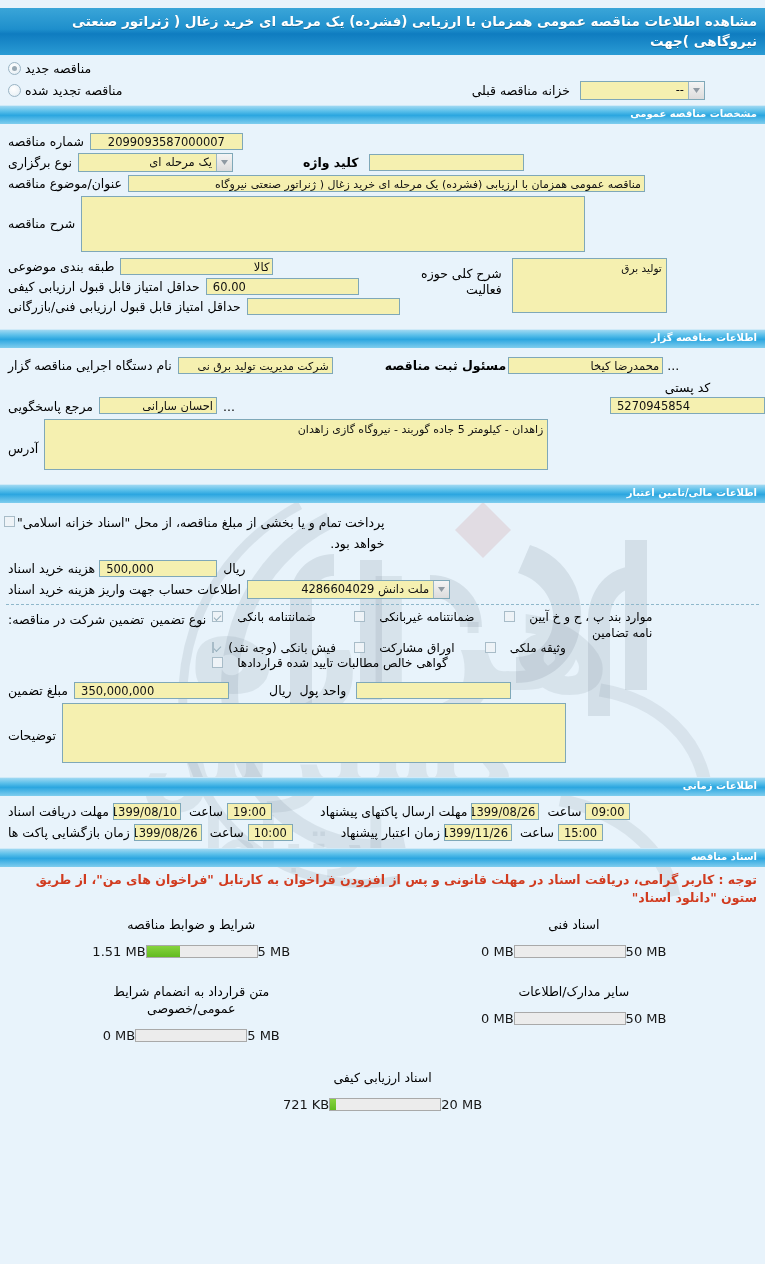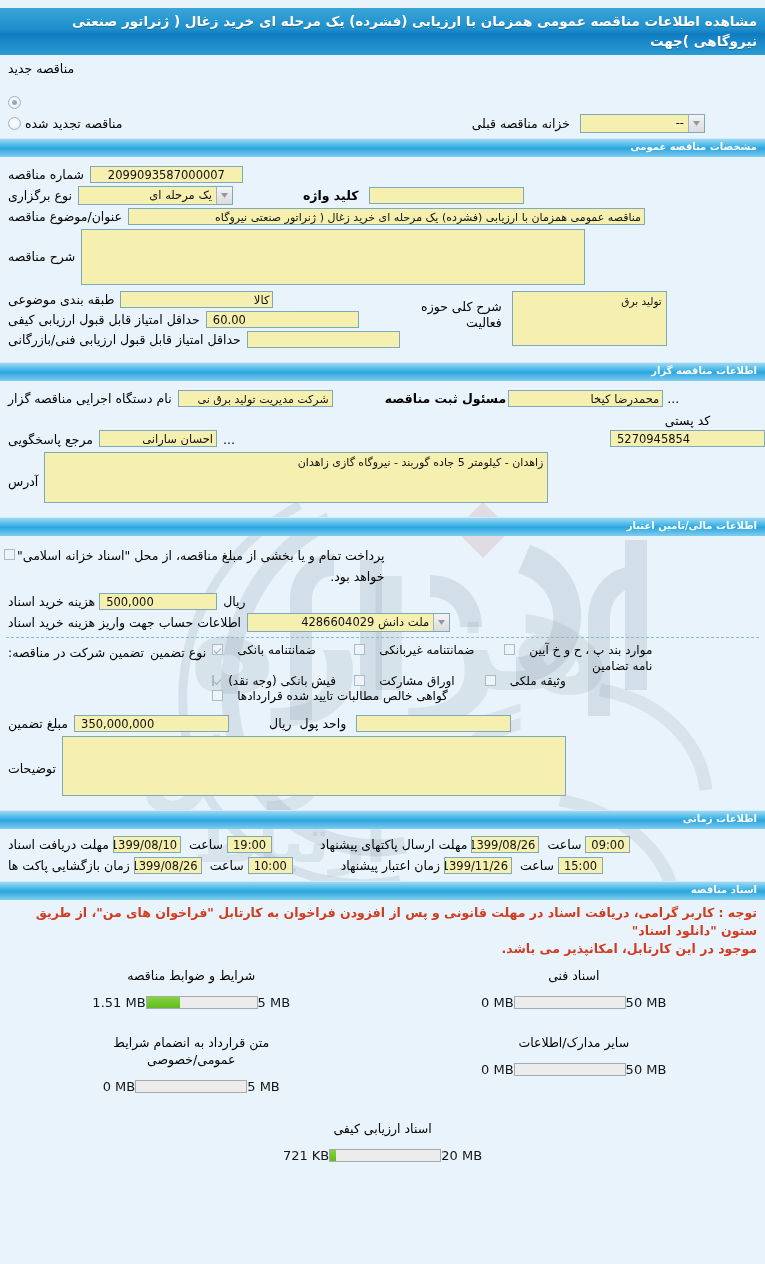--- a/index.html
+++ b/index.html
@@ -291,21 +291,21 @@
   </svg>
 
   <div class="title-bar">
     <div>مشاهده اطلاعات مناقصه عمومی همزمان با ارزیابی (فشرده) یک مرحله ای خرید زغال ( ژنراتور صنعتی نیروگاهی )جهت</div>
   </div>
 
   <div style="position:relative;z-index:3;padding:5px 0 4px 0;">
     <div class="row" style="justify-content:flex-start;margin:1px 0;">
       <div style="width:8px;"></div>
       <div style="margin-right:auto;"></div>
-      <div style="display:flex;align-items:flex-end;gap:20px;margin-left:8px;flex-direction:column;">
+      <div style="display:flex;align-items:center;gap:4px;margin-left:8px;">
         <span class="lbl">مناقصه جدید</span>
         <span class="radio on"></span>
       </div>
     </div>
     <div class="row" style="justify-content:flex-start;margin:5px 0 1px 0;">
       <div style="width:60px;"></div>
       <div class="sel-wrap" style="width:125px;">
         <span class="sel-btn">
           <svg width="7" height="5" viewBox="0 0 7 5">
               <path d="M0 0 L7 0 L3.5 5 Z" fill="#8f9aa3"></path>
@@ -526,21 +526,20 @@
       <span class="lbl" style="margin-left:8px;">ساعت</span>
       <span class="fld num" style="width:68px;margin-left:4px;">1399/08/26</span>
       <span class="lbl" style="margin-left:8px;">زمان بازگشایی پاکت ها</span>
     </div>
   </div>
 
   <div class="sec-bar">اسناد مناقصه</div>
 
   <div class="notice">
     <div>توجه : کاربر گرامی، دریافت اسناد در مهلت قانونی و پس از افزودن فراخوان به کارتابل "فراخوان های من"، از طریق ستون "دانلود اسناد"</div>
-    <div>موجود در این کارتابل، امکانپذیر می باشد.</div>
   </div>
 
   <div class="docs">
     <div class="doc-grid">
 
       <div class="doc-cell">
         <div class="doc-title">اسناد فنی</div>
         <div class="bar-line">
           <span class="cap r">0 MB</span>
           <span class="bar">

